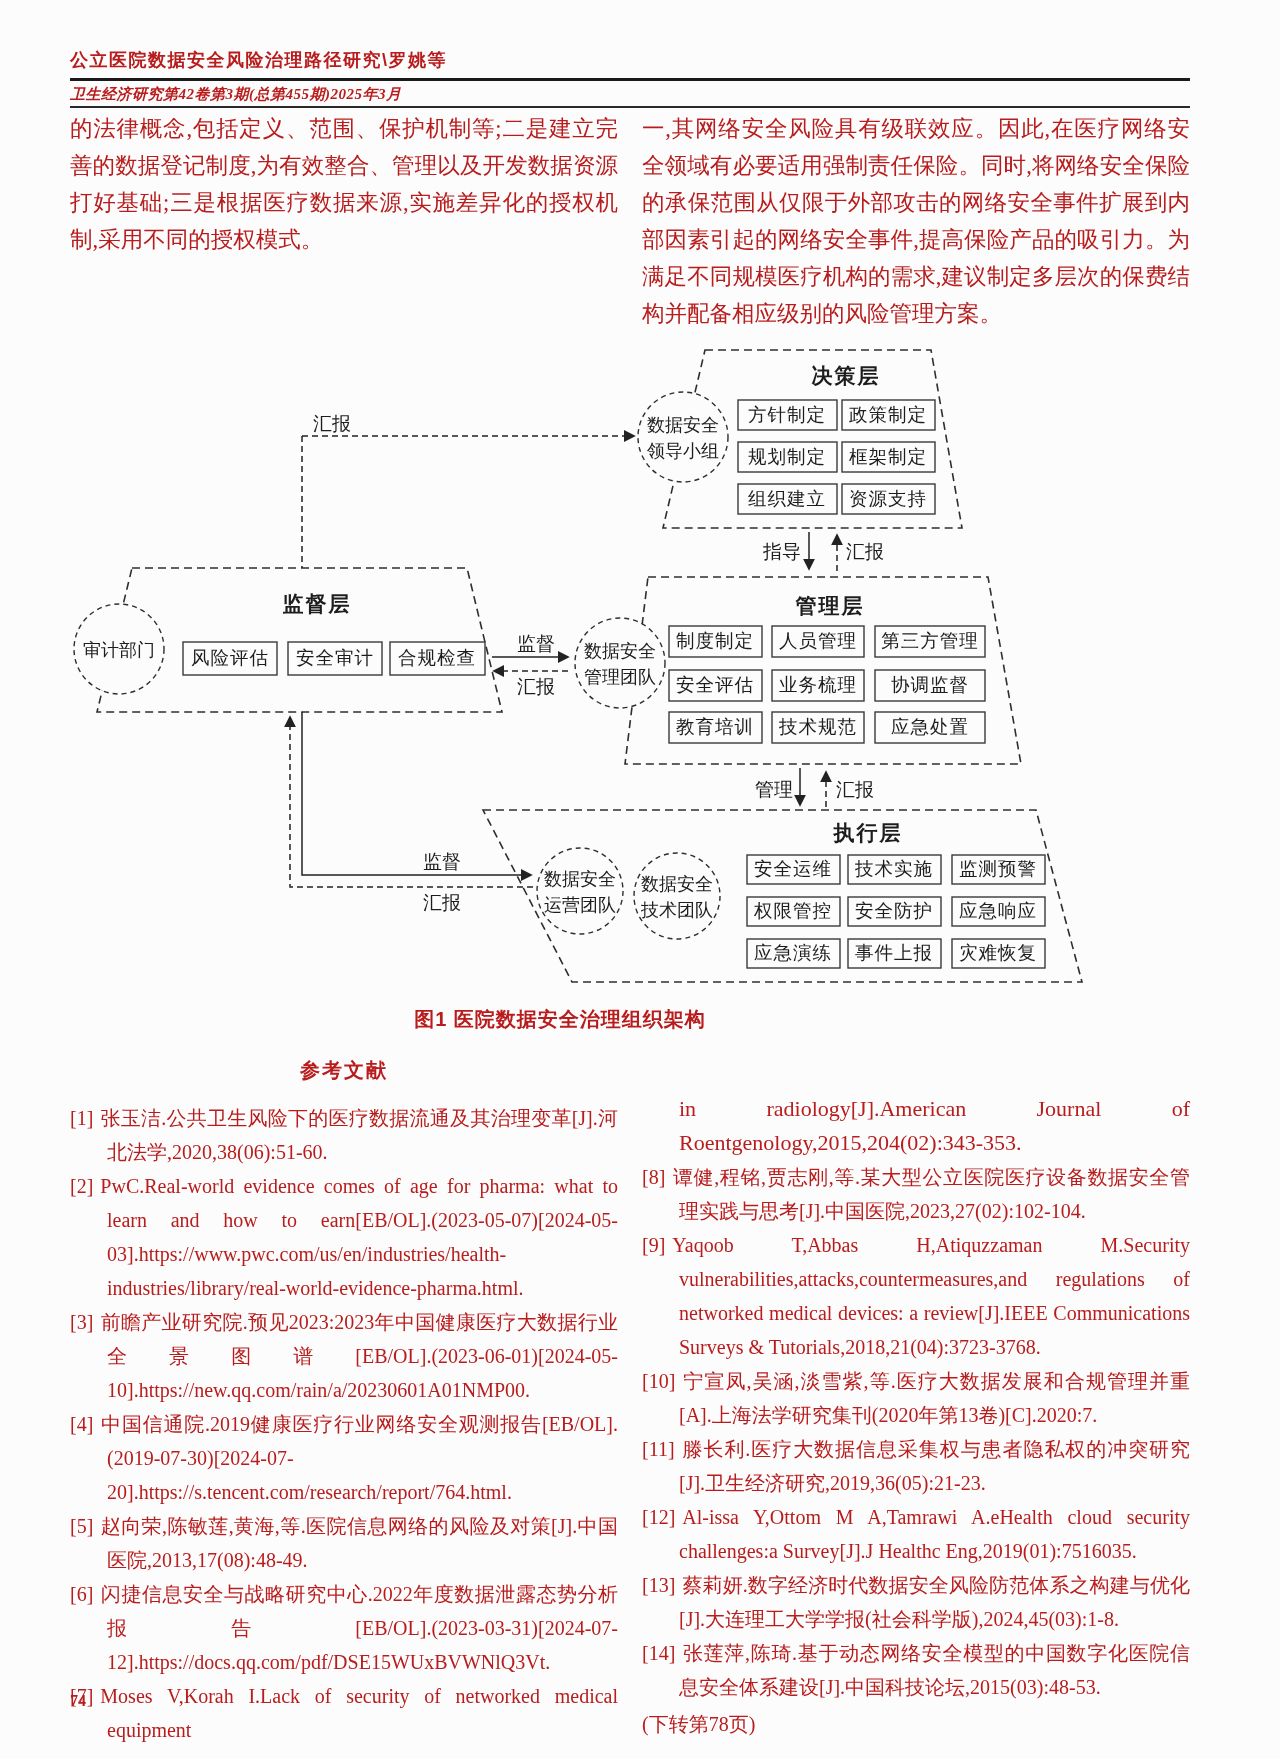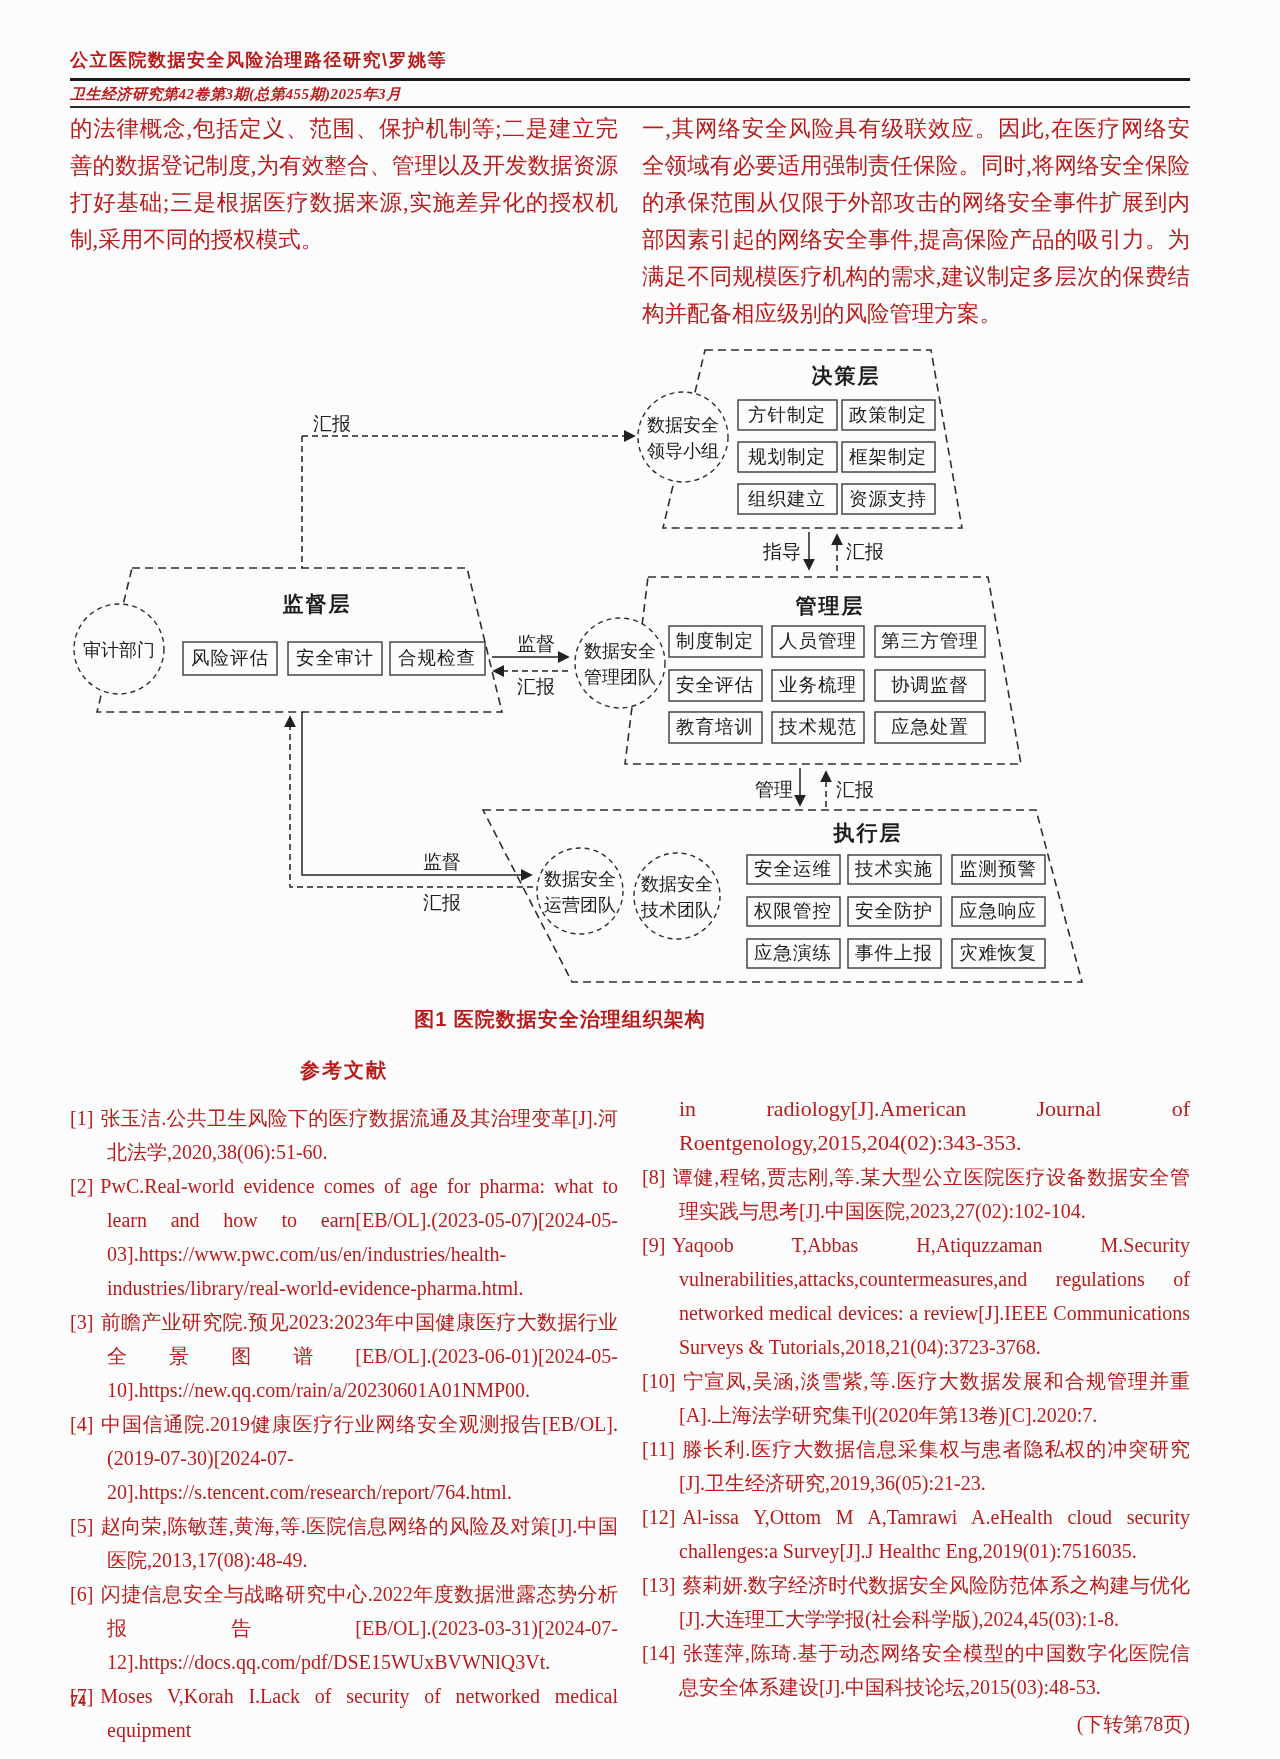--- a/index.html
+++ b/index.html
@@ -35,21 +35,21 @@
 
   .refs-left{position:absolute;left:70px;top:1056px;width:548px;}
   .refs-right{position:absolute;left:642px;top:1092px;width:548px;}
   .refs-heading{text-align:center;font-family:"Liberation Sans","DejaVu Sans",sans-serif;
         font-weight:bold;font-size:20px;line-height:29px;margin-bottom:16px;letter-spacing:2px;}
   .ref{margin:0;font-size:20px;line-height:34px;text-align:justify;
         padding-left:37px;text-indent:-37px;overflow-wrap:anywhere;}
   .ref-no{padding-right:7px;}
   .ref-cont{margin:0;font-size:22px;line-height:34px;text-align:justify;
         padding-left:37px;overflow-wrap:anywhere;}
-  .continuation-note{margin-top:3px;text-align:right;font-size:20px;line-height:34px;}
+  .continuation-note{margin-top:3px;font-size:20px;line-height:34px;}
   .page-number{position:absolute;left:70px;top:1692px;font-size:16px;font-weight:bold;}
 </style>
 </head>
 <body>
 
 <div class="page">
 
   <div class="running-title">公立医院数据安全风险治理路径研究\罗姚等</div>
   <div class="rule-thick"></div>
   <div class="journal-line">卫生经济研究第42卷第3期(总第455期)2025年3月</div>

